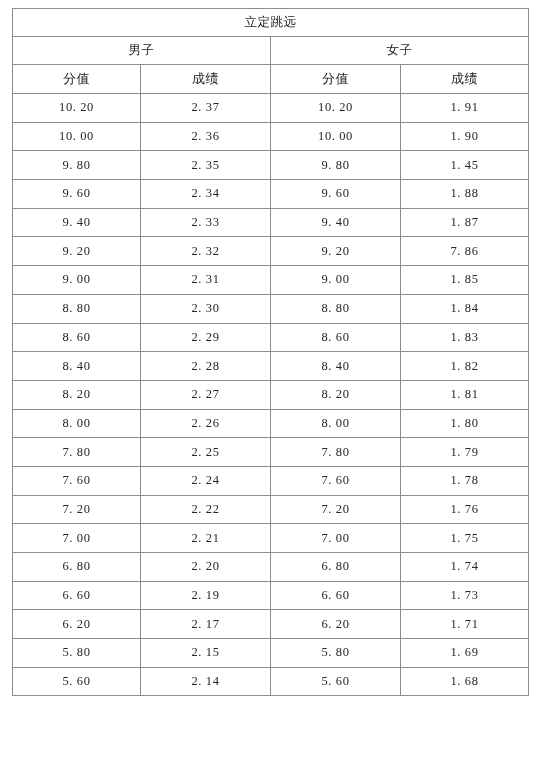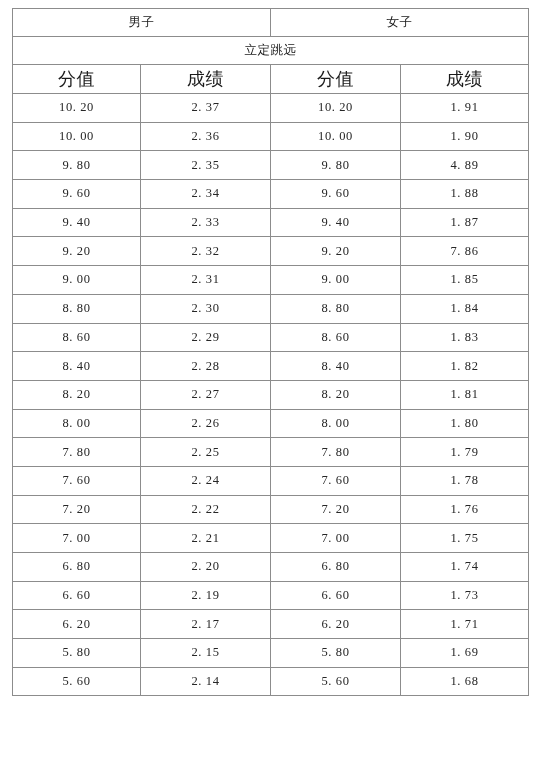--- a/index.html
+++ b/index.html
@@ -53,21 +53,21 @@
     font-size: 12.5px;
     letter-spacing: 0.5px;
   }
   .group-cell {
     height: 27px;
     font-size: 12.5px;
     letter-spacing: 0.5px;
   }
   .colhead-cell {
     height: 28px;
-    font-size: 18px;
+    font-size: 13px;
     letter-spacing: 0.5px;
   }
   .data-cell {
     height: 27.7px;
     font-size: 12.5px;
     letter-spacing: 0.6px;
     color: #262626;
   }
   .num {
     display: inline-block;
@@ -81,25 +81,25 @@
   <div class="table-wrap">
     <table class="score-table">
       <colgroup>
         <col class="c1">
           <col class="c2">
           <col class="c3">
           <col class="c4">
       </colgroup>
       <thead>
         <tr>
+          <th class="title-cell" colspan="4">立定跳远</th>
+        </tr>
+        <tr>
           <th class="group-cell" colspan="2">男子</th>
           <th class="group-cell" colspan="2">女子</th>
-        </tr>
-        <tr>
-          <th class="title-cell" colspan="4">立定跳远</th>
         </tr>
         <tr>
           <th class="colhead-cell">分值</th>
           <th class="colhead-cell">成绩</th>
           <th class="colhead-cell">分值</th>
           <th class="colhead-cell">成绩</th>
         </tr>
       </thead>
       <tbody id="table-body">
           <tr>
@@ -111,21 +111,21 @@
           <tr>
             <td class="data-cell"><span class="num">10. 00</span></td>
             <td class="data-cell"><span class="num">2. 36</span></td>
             <td class="data-cell"><span class="num">10. 00</span></td>
             <td class="data-cell"><span class="num">1. 90</span></td>
           </tr>
           <tr>
             <td class="data-cell"><span class="num">9. 80</span></td>
             <td class="data-cell"><span class="num">2. 35</span></td>
             <td class="data-cell"><span class="num">9. 80</span></td>
-            <td class="data-cell"><span class="num">4. 89</span></td>
+            <td class="data-cell"><span class="num">1. 45</span></td>
           </tr>
           <tr>
             <td class="data-cell"><span class="num">9. 60</span></td>
             <td class="data-cell"><span class="num">2. 34</span></td>
             <td class="data-cell"><span class="num">9. 60</span></td>
             <td class="data-cell"><span class="num">1. 88</span></td>
           </tr>
           <tr>
             <td class="data-cell"><span class="num">9. 40</span></td>
             <td class="data-cell"><span class="num">2. 33</span></td>

